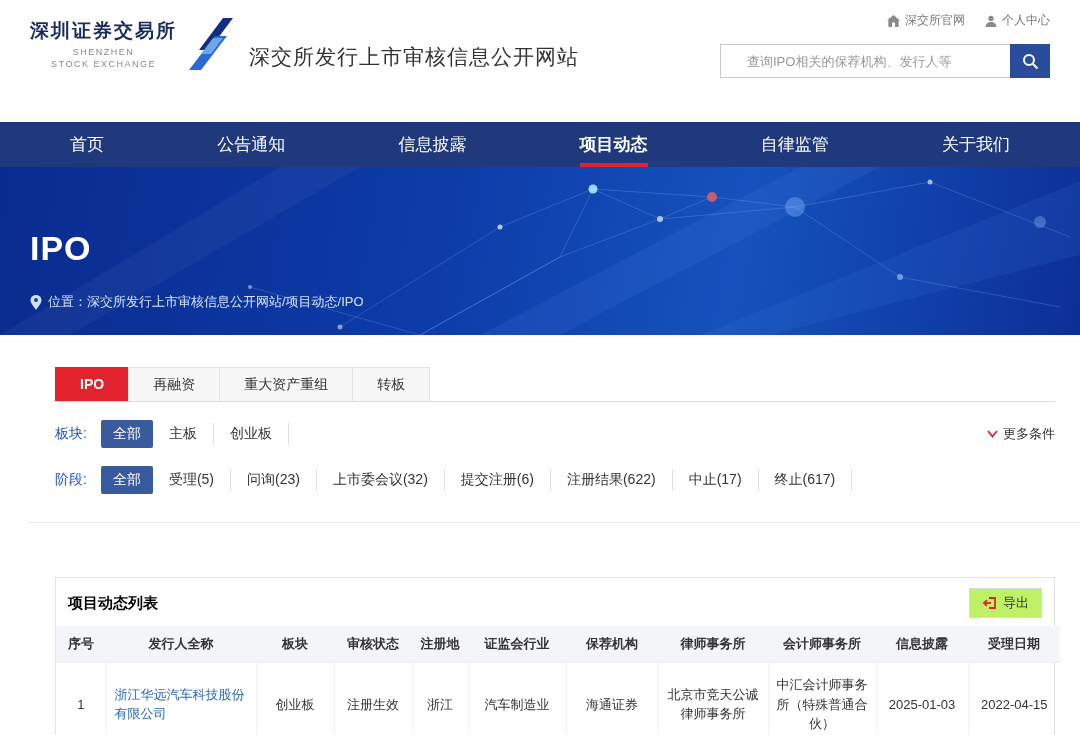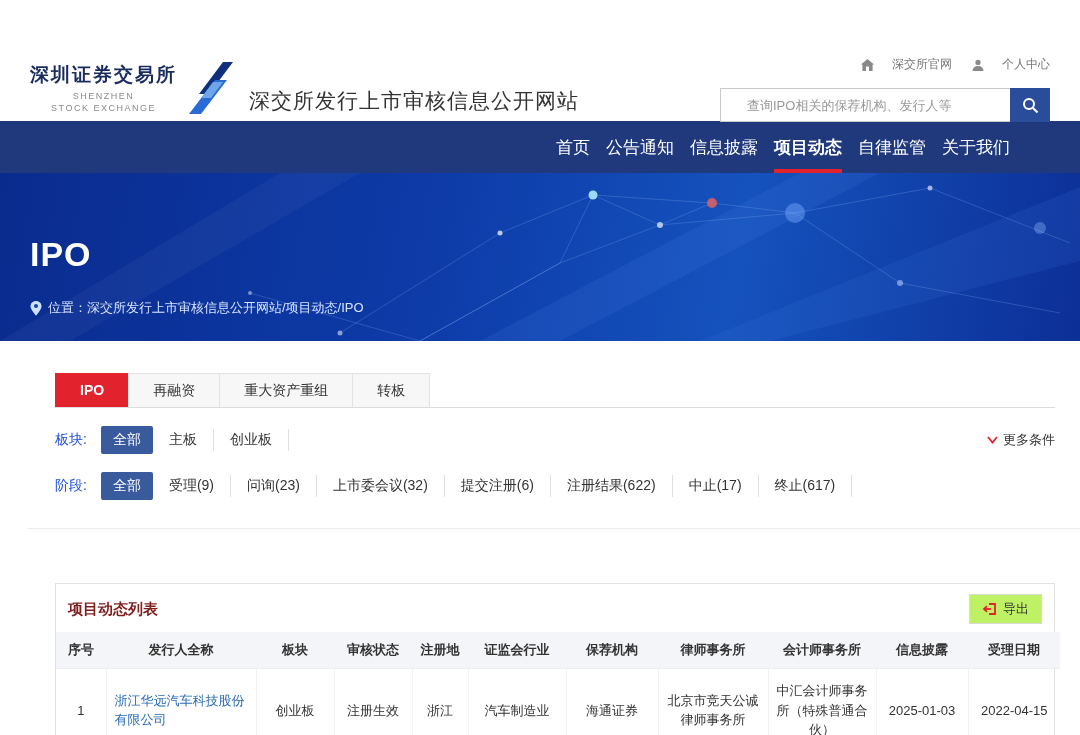--- a/index.html
+++ b/index.html
@@ -1,39 +1,39 @@
 <!DOCTYPE html>
 <html><head>
 <meta charset="utf-8">
 <style>
   * { box-sizing: border-box; margin: 0; padding: 0; }
   html,body { width:1080px; height:735px; overflow:hidden; background:#fff;
     font-family:"Liberation Sans","DejaVu Sans",sans-serif; color:#333; }
 
   
-  .topbar { position:relative; height:77px; background:#fff;margin-top:44px; }
+  .topbar { position:relative; height:122px; background:#fff; }
   .logo-row { position:absolute; left:30px; top:16px; display:flex; align-items:center; }
   .logo-txt { text-align:center; }
   .logo-cn { font-size:19px; font-weight:bold; color:#1a2c5e; letter-spacing:2px; }
   .logo-en { font-size:9px; color:#8a8a8a; letter-spacing:1.5px; line-height:1.35; margin-top:2px; }
   .logo-mark { margin:0 16px 0 12px; }
   .site-title { font-size:21px; color:#333; margin-top:26px; letter-spacing:1px; }
   .top-links { position:absolute; top:12px; right:30px; display:flex; gap:20px;
     font-size:12px; color:#777; align-items:center; }
-  .top-link { display:flex; align-items:center; gap:18px; cursor:pointer; }
+  .top-link { display:flex; align-items:center; gap:5px; cursor:pointer; }
   .search-bar { position:absolute; top:44px; right:30px; width:330px; height:34px; display:flex; }
   .search-bar input { flex:1; border:1px solid #c9c9c9; border-right:none; padding:0 26px;
     font-size:13px; color:#333; outline:none; font-family:inherit; }
   .search-bar input::placeholder { color:#999; }
   .search-btn { width:40px; background:#2a4d9b; border:none; display:flex;
     align-items:center; justify-content:center; cursor:pointer; }
 
   
-  .nav { height:52px; background:#20397c; display:flex; align-items:stretch;
-    justify-content:flex-end; padding:0 62px; }
+  .nav { height:45px; background:#20397c; display:flex; align-items:stretch;
+    justify-content:space-between; padding:0 62px; }
   .nav-item { display:flex; align-items:center; color:#fff; font-size:17px;
     position:relative; padding:0 8px; cursor:pointer; }
   .nav-item.active { font-weight:bold; }
   .nav-item.active::after { content:""; position:absolute; bottom:0; left:50%;
     transform:translateX(-50%); width:68px; height:4px; background:#e2232d; }
 
   
   .banner { position:relative; height:168px; overflow:hidden;
     background:linear-gradient(100deg,#0a2b8e 0%,#0d3ba8 40%,#1552bd 68%,#0c2f96 100%); }
   .banner svg.deco { position:absolute; inset:0; }
@@ -57,21 +57,21 @@
   .opt { padding:2px 16px; border-right:1px solid #e0e0e0; cursor:pointer; color:#333; }
   .more { margin-left:auto; display:flex; align-items:center; gap:5px; font-size:13px;
     color:#333; cursor:pointer; }
 
   .big-divider { border-top:1px solid #ebebeb; margin:28px -27px 0 -27px; }
 
   
   .panel { margin-top:54px; border:1px solid #e2e2e2; }
   .panel-head { display:flex; align-items:center; justify-content:space-between;
     padding:10px 12px 8px 12px; }
-  .panel-title { font-size:15px; font-weight:bold; color:#7f1d1d; }
+  .panel-title { font-size:15px; font-weight:bold; color:#000000; }
   .export-btn { display:flex; align-items:center; gap:6px; border:1px solid #d9d9d9;
     background:#bef264; padding:5px 12px; font-size:13px; color:#333; cursor:pointer;
     font-family:inherit; }
   table { width:100%; border-collapse:collapse; table-layout:fixed; font-size:13px; }
   thead tr { background:#f4f5f8; }
   th { font-weight:bold; color:#333; padding:9px 4px; text-align:center; }
   td { padding:12px 8px; text-align:center; vertical-align:middle;
     border-top:1px solid #eceef1; border-left:1px solid #f1f2f4; line-height:1.5; }
   td:first-child { border-left:none; }
   td.issuer { text-align:left; }
@@ -183,21 +183,21 @@
       <svg width="11" height="8" viewBox="0 0 11 8">
         <polyline points="1,1 5.5,6.5 10,1" fill="none" stroke="#e2232d" stroke-width="1.8"></polyline>
       </svg>
       <span>更多条件</span>
     </span>
   </div>
 
   <div class="filter-row">
     <span class="filter-label">阶段:</span>
     <span class="chip selected">全部</span>
-    <span class="opt">受理(9)</span>
+    <span class="opt">受理(5)</span>
     <span class="opt">问询(23)</span>
     <span class="opt">上市委会议(32)</span>
     <span class="opt">提交注册(6)</span>
     <span class="opt">注册结果(622)</span>
     <span class="opt">中止(17)</span>
     <span class="opt">终止(617)</span>
   </div>
 
   <div class="big-divider"></div>
 

